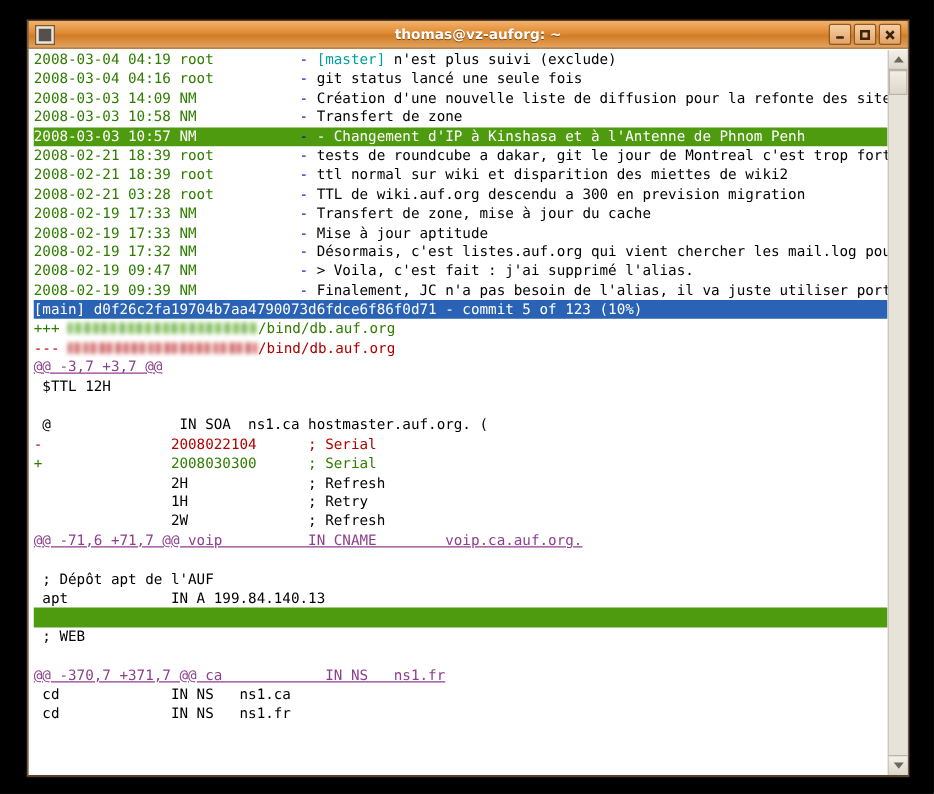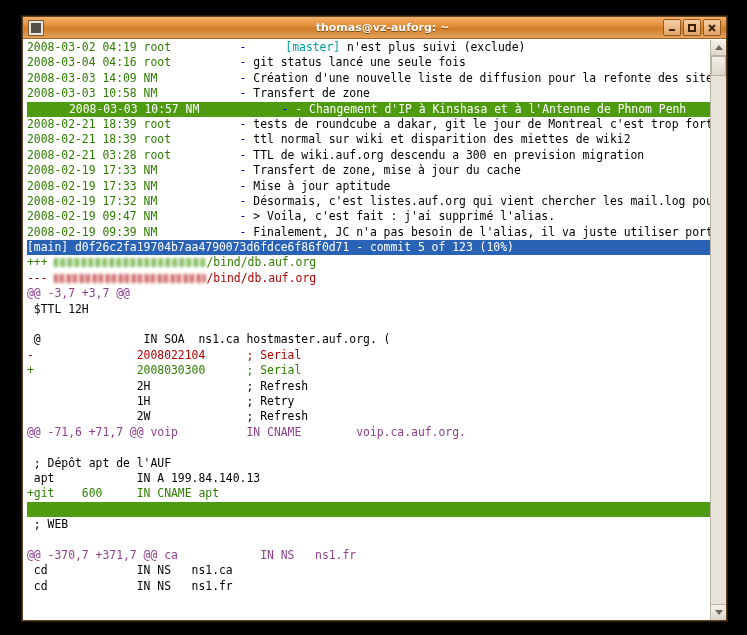--- a/index.html
+++ b/index.html
@@ -93,32 +93,32 @@
     background: #ffffff;
     font-family: "DejaVu Sans Mono", monospace;
     font-size: 11.4px;
     line-height: 15.4px;
     color: #000000;
     overflow: hidden;
     position: relative;
     padding-left: 4px;
   }
   .row { white-space: pre; height: 15.4px; }
-  .c-cyan   { color: #00a0a0; margin-left: 32px; }
+  .c-cyan   { color: #00a0a0; }
   .c-green  { color: #2f7d00; }
   .c-red    { color: #b00000; }
-  .c-magenta{ color: #8d3f8d; }
+  .c-magenta{ color: #8d3f8d; text-decoration: underline; }
 
   .sel {
     background: #4f9b10;
     color: #ffffff;
     display: block;
     width: 100%;
   }
-  .sel .c-cyan, .sel .c-blue, .sel .c-green { color: #ffffff; padding-left: 42px; }
+  .sel .c-cyan, .sel .c-blue, .sel .c-green { color: #ffffff; }
   .statusbar {
     background: #2a63b5;
     color: #ffffff;
     display: block;
     width: 100%;
     height: 15.4px;
     white-space: pre;
   }
   .greenbar {
     background: #4f9b10;
@@ -202,21 +202,21 @@
           <svg width="10" height="10" viewBox="0 0 10 10">
               <path d="M2 2 L8 8 M8 2 L2 8" stroke="#3a2410" stroke-width="2" fill="none"></path>
             </svg>
         </div>
       </div>
     </div>
 
 
     <div class="termwrap">
       <div class="term" id="term">
-          <div class="log-line"><span class="c-green">2008-03-02 04:19 root          </span><span class="graphcol">- </span><span><span class="c-cyan">[master]</span> n'est plus suivi (exclude)</span></div>
+          <div class="log-line"><span class="c-green">2008-03-04 04:19 root          </span><span class="graphcol">- </span><span><span class="c-cyan">[master]</span> n'est plus suivi (exclude)</span></div>
           <div class="log-line"><span class="c-green">2008-03-04 04:16 root          </span><span class="graphcol">- </span><span>git status lancé une seule fois</span></div>
           <div class="log-line"><span class="c-green">2008-03-03 14:09 NM            </span><span class="graphcol">- </span><span>Création d'une nouvelle liste de diffusion pour la refonte des sites web</span></div>
           <div class="log-line"><span class="c-green">2008-03-03 10:58 NM            </span><span class="graphcol">- </span><span>Transfert de zone</span></div>
           <div class="log-line"><span class="sel"><span class="c-green">2008-03-03 10:57 NM            </span><span class="graphcol">- </span><span>- Changement d'IP à Kinshasa et à l'Antenne de Phnom Penh</span></span></div>
           <div class="log-line"><span class="c-green">2008-02-21 18:39 root          </span><span class="graphcol">- </span><span>tests de roundcube a dakar, git le jour de Montreal c'est trop fort</span></div>
           <div class="log-line"><span class="c-green">2008-02-21 18:39 root          </span><span class="graphcol">- </span><span>ttl normal sur wiki et disparition des miettes de wiki2</span></div>
           <div class="log-line"><span class="c-green">2008-02-21 03:28 root          </span><span class="graphcol">- </span><span>TTL de wiki.auf.org descendu a 300 en prevision migration</span></div>
           <div class="log-line"><span class="c-green">2008-02-19 17:33 NM            </span><span class="graphcol">- </span><span>Transfert de zone, mise à jour du cache</span></div>
           <div class="log-line"><span class="c-green">2008-02-19 17:33 NM            </span><span class="graphcol">- </span><span>Mise à jour aptitude</span></div>
           <div class="log-line"><span class="c-green">2008-02-19 17:32 NM            </span><span class="graphcol">- </span><span>Désormais, c'est listes.auf.org qui vient chercher les mail.log pour les</span></div>
@@ -231,21 +231,20 @@
           <div class="row"><span class=""> @               IN SOA  ns1.ca hostmaster.auf.org. (</span></div>
           <div class="row"><span class="c-red">-               2008022104      ; Serial</span></div>
           <div class="row"><span class="c-green">+               2008030300      ; Serial</span></div>
           <div class="row"><span class="">                2H              ; Refresh</span></div>
           <div class="row"><span class="">                1H              ; Retry</span></div>
           <div class="row"><span class="">                2W              ; Refresh</span></div>
           <div class="row"><span class="c-magenta">@@ -71,6 +71,7 @@ voip          IN CNAME        voip.ca.auf.org.</span></div>
           <div class="row"><span class="">&nbsp;</span></div>
           <div class="row"><span class=""> ; Dépôt apt de l'AUF</span></div>
           <div class="row"><span class=""> apt            IN A 199.84.140.13</span></div>
-          <div class="row"><span class="c-green">+git    600     IN CNAME apt</span></div>
           <div class="row"><span class="greenbar"></span></div>
           <div class="row"><span class=""> ; WEB</span></div>
           <div class="row"><span class="">&nbsp;</span></div>
           <div class="row"><span class="c-magenta">@@ -370,7 +371,7 @@ ca            IN NS   ns1.fr</span></div>
           <div class="row"><span class=""> cd             IN NS   ns1.ca</span></div>
           <div class="row"><span class=""> cd             IN NS   ns1.fr</span></div>
         </div>
 
       <div class="scrollbar">
         <div class="sb-btn">

